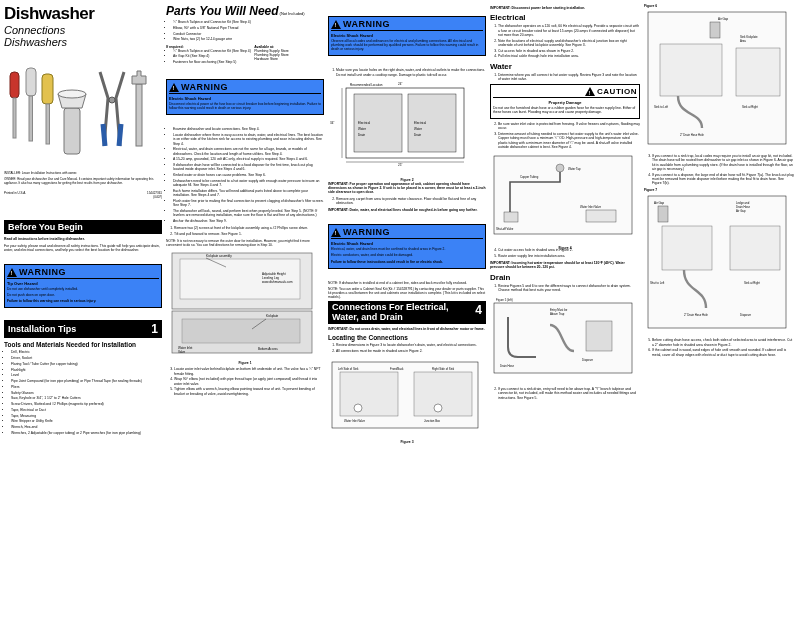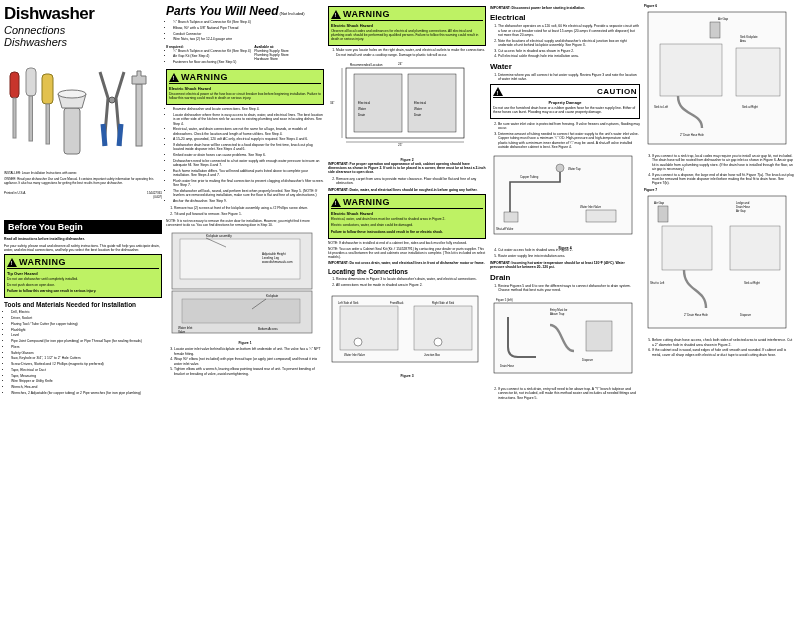--- a/index.html
+++ b/index.html
@@ -35,41 +35,41 @@
   }
   .secthead.big { font-size: 8px; }
   p, li { margin: 0 0 2px 0; line-height: 1.25; }
   ul { margin: 0 0 3px 0; padding-left: 7px; }
   ol { margin: 0 0 3px 0; padding-left: 8px; }
   li { margin-bottom: 1.5px; }
   b, .b { font-weight: bold; }
   i, .i { font-style: italic; }
 
   
-  .warnbox { border: 1.2px solid #000; padding: 2px; margin: 2px 0; background:#bef264; }
+  .warnbox { border: 1.2px solid #000; padding: 2px; margin: 12px 0; background:#3b82f6; }
   .warnhdr { display:flex; align-items:center; gap:2px; border-bottom:1px solid #000; padding-bottom:1px; margin-bottom:2px;}
   .tri {
     width:0;height:0;border-left:5px solid transparent;border-right:5px solid transparent;
     border-bottom:9px solid #000; position:relative; flex:none;
   }
   .tri:after{ content:"!"; position:absolute; left:-1.6px; top:2.5px; color:#fff; font-size:5px; font-weight:bold;}
   .warnword { font-size:9px; font-weight:bold; letter-spacing:0.5px;}
   .cautionword { font-size:8px; font-weight:bold; letter-spacing:0.5px;}
   .warnsub { font-weight:bold; font-size:4px; margin-bottom:1px; }
   .warnbox p { font-size:3.3px; }
   .warnfoot { font-weight:bold; font-size:3.3px; }
 
   .note { font-size:3.3px; margin:2px 0; }
   .imp { font-weight:bold; font-size:3.4px; margin:2px 0; }
   .figcap { font-weight:bold; font-size:3.4px; text-align:center; }
 
   .footer-meta { font-size:3px; line-height:1.3; }
 
   .propbox { border:1.2px solid #000; padding:2px; margin:3px 0; }
-  .prophdr { display:flex; align-items:center; gap:2px; justify-content:space-between; border-bottom:1px solid #000; padding-bottom:1px; margin-bottom:1.5px;}
+  .prophdr { display:flex; align-items:center; gap:2px; justify-content:flex-end; border-bottom:1px solid #000; padding-bottom:1px; margin-bottom:1.5px;}
   .proptitle{ font-weight:bold; font-size:4px; text-align:center; margin-bottom:1px;}
 
   .drawing { position:relative; }
   svg { display:block; }
 
   .two { display:flex; gap:3px; }
 </style>
 </head>
 <body>
 
@@ -138,20 +138,24 @@
       <div class="warnhdr">
         <span class="tri"></span>
         <span class="warnword">WARNING</span>
       </div>
       <div class="warnsub">Tip Over Hazard</div>
       <p>Do not use dishwasher until completely installed.</p>
       <p>Do not push down on open door.</p>
       <p class="warnfoot">Failure to follow this warning can result in serious injury.</p>
     </div>
 
+    <div class="sectionbar">
+      <span>Installation Tips</span>
+      <span class="num">1</span>
+    </div>
     <div class="secthead">Tools and Materials Needed for Installation</div>
     <ul>
       <li>Drill, Electric</li>
       <li>Driver, Socket</li>
       <li>Flaring Tool / Tube Cutter (for copper tubing)</li>
       <li>Flashlight</li>
       <li>Level</li>
       <li>Pipe Joint Compound (for iron pipe plumbing) or Pipe Thread Tape (for sealing threads)</li>
       <li>Pliers</li>
       <li>Safety Glasses</li>
@@ -298,20 +302,24 @@
       </div>
       <div class="warnsub">Electric Shock Hazard</div>
       <p>Electrical, water, and drain lines must be confined to shaded areas in Figure 2.</p>
       <p>Electric conductors, water, and drain could be damaged.</p>
       <p class="warnfoot">Failure to follow these instructions could result in fire or electric shock.</p>
     </div>
 
     <p class="note">NOTE:  If dishwasher is installed at end of a cabinet line, sides and back must be fully enclosed.</p>
     <p class="note">NOTE:  You can order a Cabinet Seal Kit (Kit # 154528791) by contacting your dealer or parts supplier.  This kit provides a seal between the unit and cabinets once installation is complete.  (This kit is included on select models).</p>
 
+    <div class="sectionbar" style="align-items:flex-start;">
+      <span style="line-height:1.05;">Connections For Electrical, Water, and Drain</span>
+      <span class="num">4</span>
+    </div>
     <p class="imp">IMPORTANT:  Do not cross drain, water, and electrical lines in front of dishwasher motor or frame.</p>
     <div class="secthead">Locating the Connections</div>
     <ol>
       <li>Review dimensions in Figure 3 to locate dishwasher's drain, water, and electrical connections.</li>
       <li>All connections must be made in shaded area in Figure 2.</li>
     </ol>
 
     <div class="drawing" style="height:86px;">
       <svg width="154" height="84" viewBox="0 0 154 84">
         <rect x="4" y="6" width="146" height="66" fill="#fafafa" stroke="#000" stroke-width="0.5"></rect>

